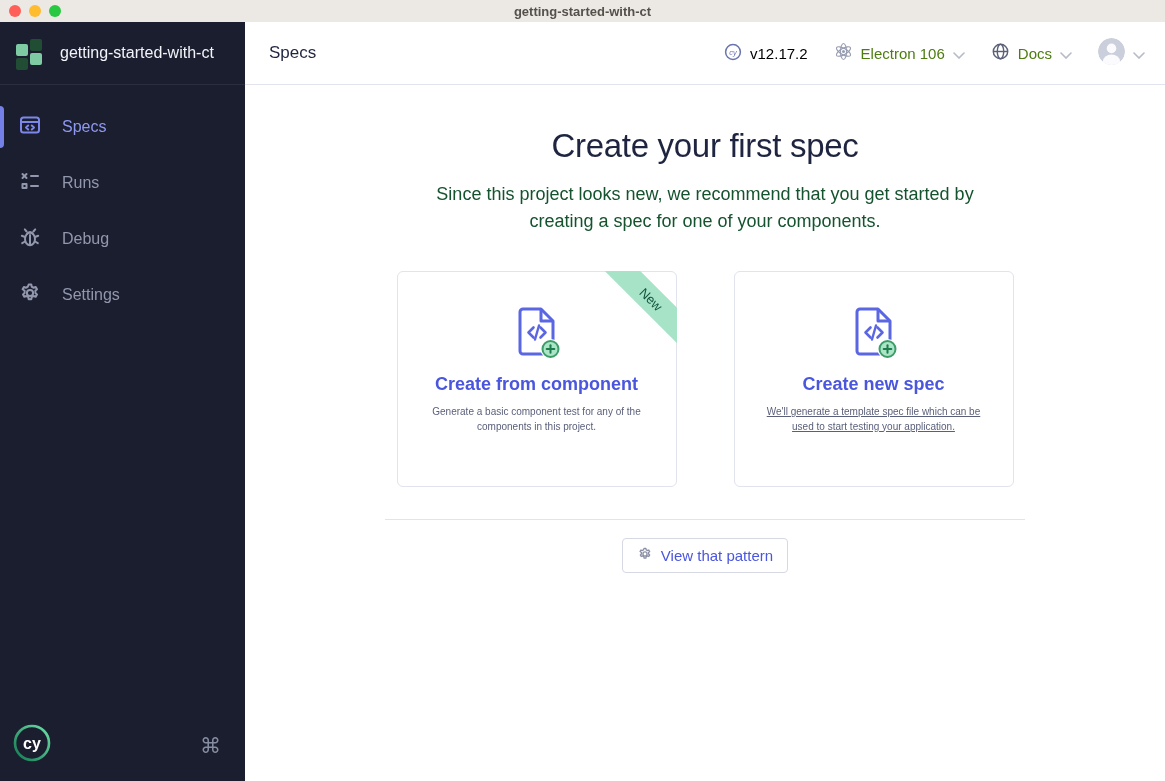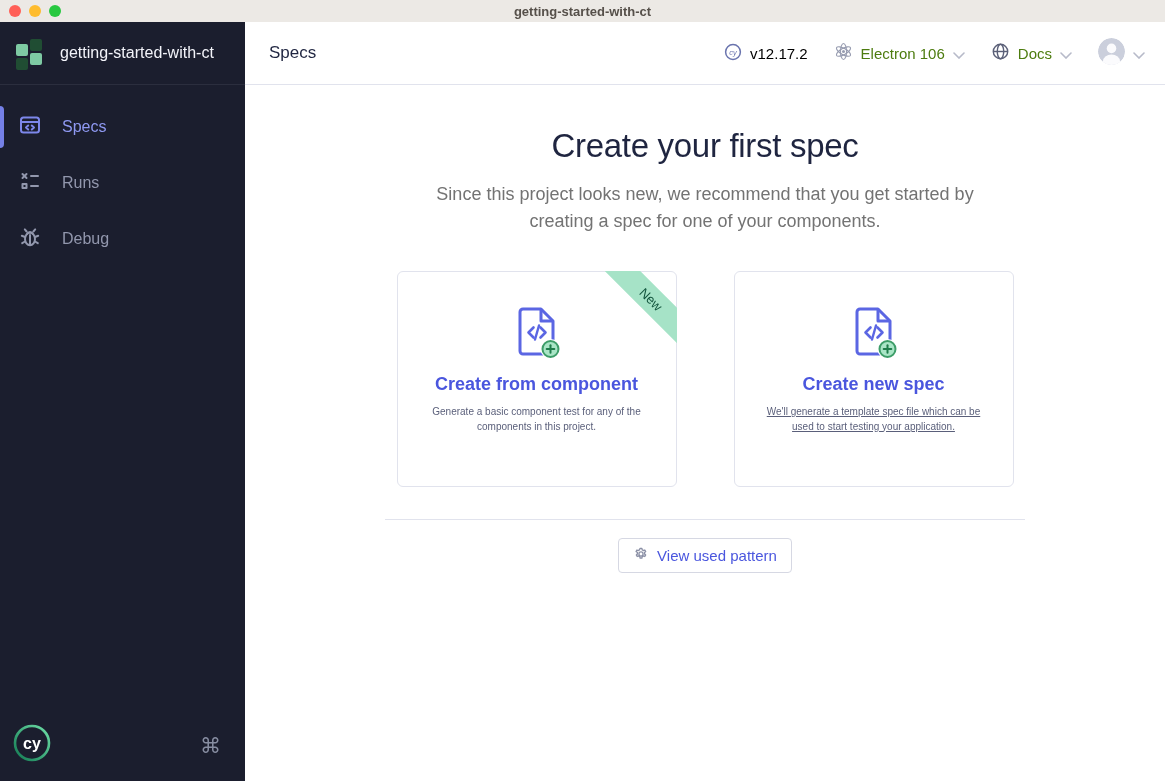--- a/index.html
+++ b/index.html
@@ -54,21 +54,21 @@
   .header-right { display:flex; align-items:center; gap:26px; }
   .chip { display:flex; align-items:center; gap:8px; font-size:15px; cursor:pointer; }
   .chip .label-ver { color:#000000; }
   .chip .label-gray { color:#4d7c0f; }
 
   
   .content { text-align:center; }
   .h1 { margin-top:42px; font-size:33px; font-weight:400; color:#1f2540;
         letter-spacing:-0.3px; }
   .subtitle { margin:16px auto 18px; width:580px; font-size:18px; line-height:1.5;
-              color:#737373; }
+              color:#14532d; }
 
   .cards-row { margin-top:36px; display:flex; justify-content:center; gap:57px; }
   .card { width:280px; height:216px; background:#fff; border:1px solid #e1e3ed;
           border-radius:6px; position:relative; padding-top:34px; cursor:pointer; }
   .card-title { margin-top:12px; font-size:18px; font-weight:700; color:#4a56de; }
   .card-desc { margin:10px auto 0; font-size:10px; line-height:1.45; color:#5a5f7a; }
   .card-desc.w1 { width:216px; }
   .card-desc.w2 { width:236px;text-decoration:underline; }
 
   .ribbon-wrap { position:absolute; top:-1px; right:-1px; width:72px; height:72px;
@@ -147,20 +147,29 @@
               <path d="M15.4 6.5 L17.2 4.4"></path>
             <path d="M7 12 L3.8 10.8"></path>
               <path d="M17 12 L20.2 10.8"></path>
             <path d="M7 16.5 L4.2 18.2"></path>
               <path d="M17 16.5 L19.8 18.2"></path>
           </svg>
         </span>
         <span>Debug</span>
       </div>
 
+      <div class="nav-item">
+        <span>
+          <svg width="24" height="24" viewBox="0 0 24 24" fill="none" stroke="#9297ad" stroke-width="2" stroke-linejoin="round">
+            <path d="M10.7 3.5 h2.6 l.45 2.2 a6.4 6.4 0 0 1 1.85 1.07 l2.1-.75 1.3 2.26-1.65 1.53 a6.5 6.5 0 0 1 0 2.14 l1.65 1.53-1.3 2.26-2.1-.75 a6.4 6.4 0 0 1-1.85 1.07 l-.45 2.2 h-2.6 l-.45-2.2 a6.4 6.4 0 0 1-1.85-1.07 l-2.1.75-1.3-2.26 1.65-1.53 a6.5 6.5 0 0 1 0-2.14 L4.6 8.28 5.9 6.02 l2.1.75 A6.4 6.4 0 0 1 9.85 5.7 z"></path>
+            <circle cx="12" cy="12" r="3.1"></circle>
+          </svg>
+        </span>
+        <span>Settings</span>
+      </div>
     </div>
 
     <div class="sidebar-footer">
       <span>
         <svg width="40" height="40" viewBox="0 0 40 40">
           <defs>
             <linearGradient id="cyring" x1="0" y1="1" x2="1" y2="0">
               <stop offset="0" stop-color="#127a52"></stop>
               <stop offset="1" stop-color="#6fe0a8"></stop>
             </linearGradient>
@@ -298,18 +307,18 @@
       <div class="divider"></div>
 
 
       <button class="spec-pattern-btn">
         <span>
           <svg width="16" height="16" viewBox="0 0 24 24" fill="none" stroke="#8a8fa5" stroke-width="2" stroke-linejoin="round">
             <path d="M10.7 3.5 h2.6 l.45 2.2 a6.4 6.4 0 0 1 1.85 1.07 l2.1-.75 1.3 2.26-1.65 1.53 a6.5 6.5 0 0 1 0 2.14 l1.65 1.53-1.3 2.26-2.1-.75 a6.4 6.4 0 0 1-1.85 1.07 l-.45 2.2 h-2.6 l-.45-2.2 a6.4 6.4 0 0 1-1.85-1.07 l-2.1.75-1.3-2.26 1.65-1.53 a6.5 6.5 0 0 1 0-2.14 L4.6 8.28 5.9 6.02 l2.1.75 A6.4 6.4 0 0 1 9.85 5.7 z"></path>
             <circle cx="12" cy="12" r="3.1"></circle>
           </svg>
         </span>
-        <span>View used pattern</span>
+        <span>View that pattern</span>
       </button>
     </div>
 
   </div>
 </div>
 
 </body></html>

